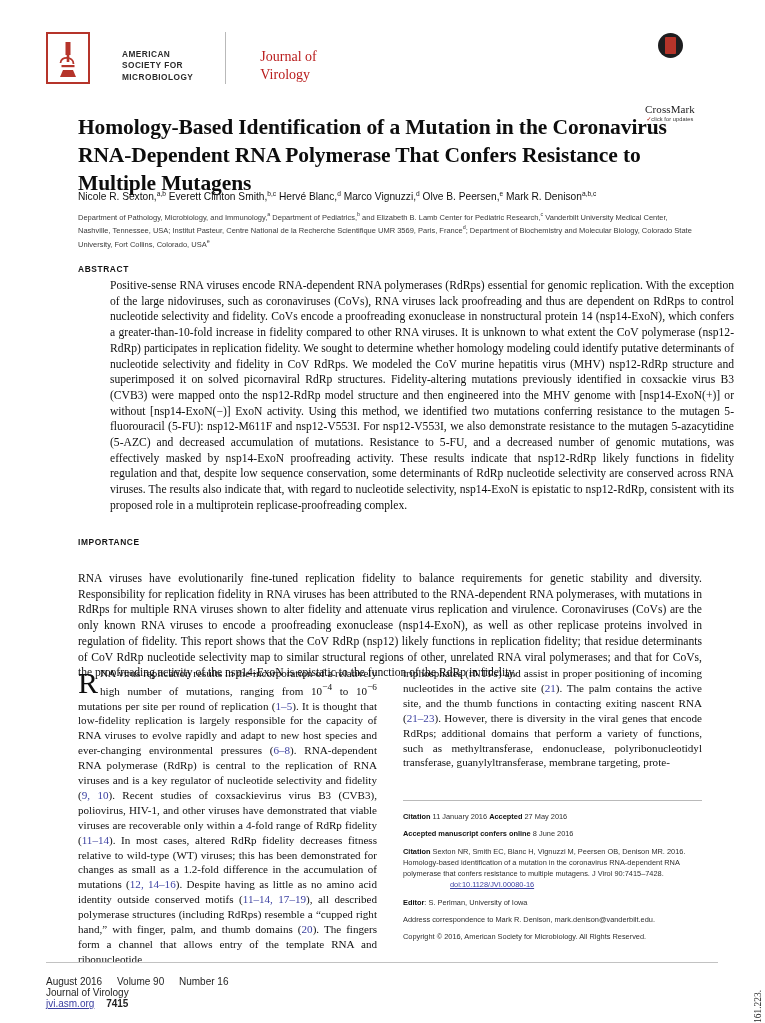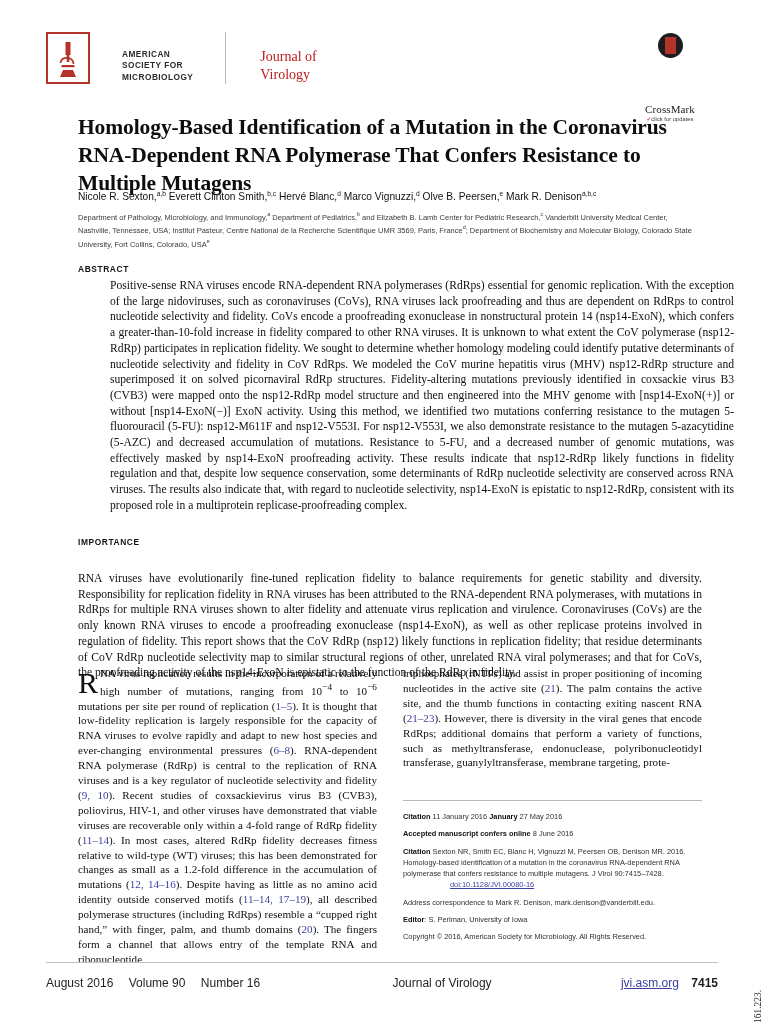--- a/index.html
+++ b/index.html
@@ -243,29 +243,30 @@
     width: 672px;
     height: 1px;
     background: #c2c2c2;
   }
   .footer {
     position: absolute;
     left: 46px;
     top: 976px;
     width: 672px;
     font-family: "Liberation Sans", sans-serif;
-    font-size: 12px;
+    font-size: 10px;
     color: #1f1f1f;
     display: flex;
     align-items: baseline;
+    flex-direction: column;
   }
   .foot-left { width: 270px; }
   .foot-left span { margin-right: 12px; }
   .foot-center { flex: 1; text-align: center; }
-  .foot-right { width: 150px; text-align: right; }
+  .foot-right { width: 150px; text-align: left; }
   .foot-right .url { color: #3a3fa0; margin-right: 9px; }
   .foot-right .pageno { font-weight: bold; }
   .dl-wrap {
     position: absolute;
     right: 0px;
     top: 430px;
     width: 22px;
     height: 560px;
   }
   .dl-wrap .inner {
@@ -332,37 +333,37 @@
     </div>
     <div class="col">
       <p><span>triphosphates (rNTPs) and assist in proper positioning of incoming nucleotides in the active site (<span class="ref">21</span>). The palm contains the active site, and the thumb functions in contacting exiting nascent RNA (<span class="ref">21–23</span>). However, there is diversity in the viral genes that encode RdRps; additional domains that perform a variety of functions, such as methyltransferase, endonuclease, polyribonucleotidyl transferase, guanylyltransferase, membrane targeting, prote-</span></p>
     </div>
   </div>
 
   <div class="infobox">
     <div class="line">
       <b>Citation</b>
       <span>11 January 2016</span>
-      <b>January</b>
+      <b>Accepted</b>
       <span>27 May 2016</span>
     </div>
     <div class="line">
       <b>Accepted manuscript confers online</b>
       <span>8 June 2016</span>
     </div>
     <div class="line">
       <b>Citation</b>
       <span>Sexton NR, Smith EC, Blanc H, Vignuzzi M, Peersen OB, Denison MR. 2016. Homology-based identification of a mutation in the coronavirus RNA-dependent RNA polymerase that confers resistance to multiple mutagens. J Virol 90:7415–7428.</span>
       <a class="doi" href="#">doi:10.1128/JVI.00080-16</a>
     </div>
-    <div class="line">Address correspondence to Mark R. Denison, mark.denison@vanderbilt.edu.</div>
     <div class="line">
       <b>Editor</b><span>:</span>
       <span>S. Perlman, University of Iowa</span>
     </div>
+    <div class="line">Address correspondence to Mark R. Denison, mark.denison@vanderbilt.edu.</div>
     <div class="line">Copyright © 2016, American Society for Microbiology. All Rights Reserved.</div>
   </div>
 
   <div class="footer-rule"></div>
   <div class="footer">
     <div class="foot-left">
       <span>August 2016</span>
       <span>Volume 90</span>
       <span>Number 16</span>
     </div>

